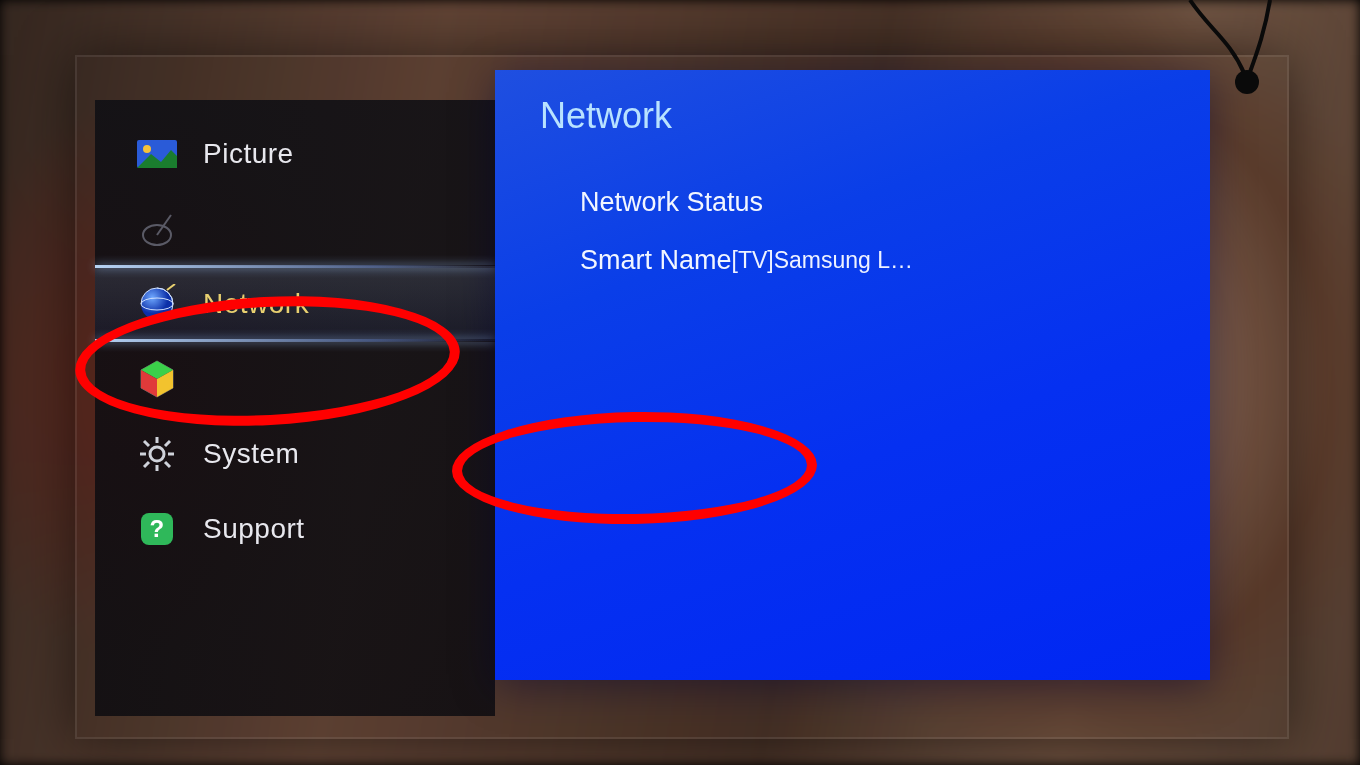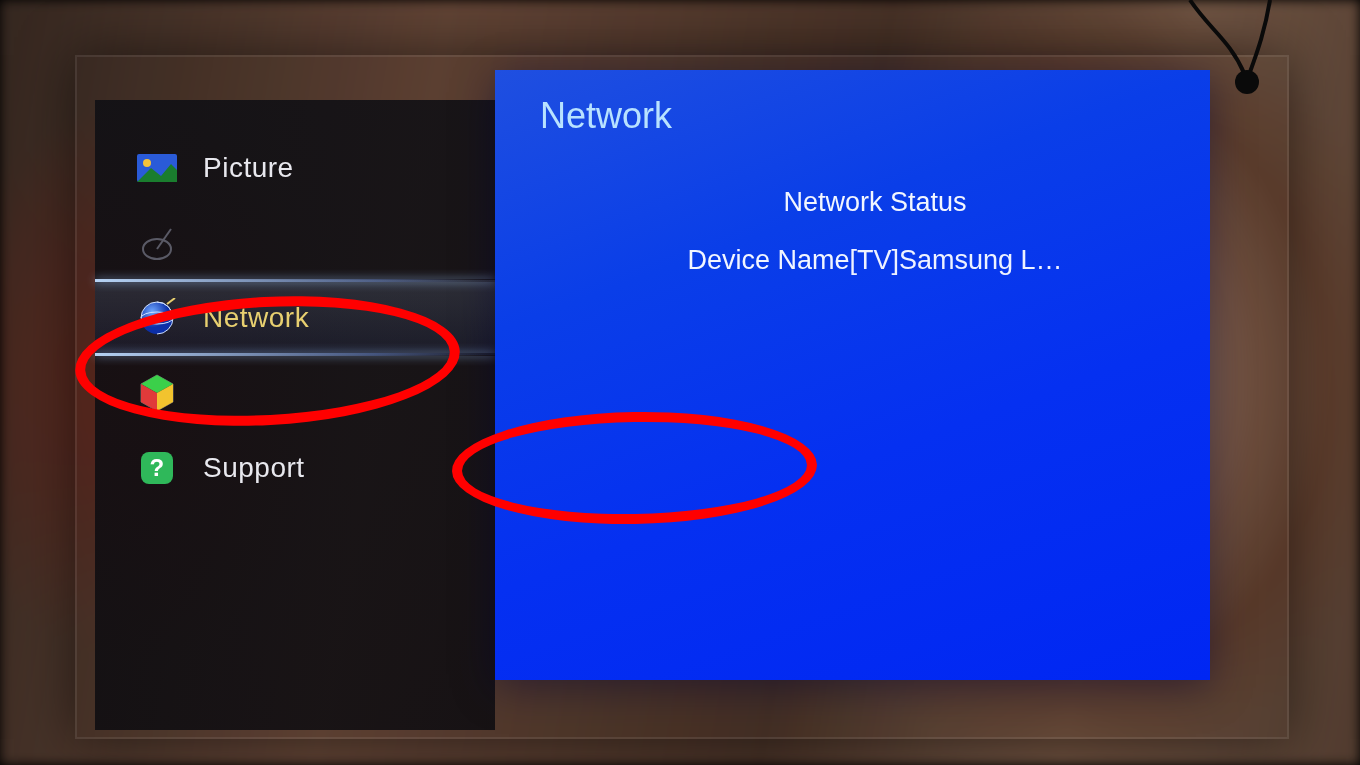--- a/index.html
+++ b/index.html
@@ -32,21 +32,21 @@
     background: rgba(0,0,0,0.05);
   }
   
   .sidebar {
     position: absolute;
     left: 95px;
     top: 100px;
     width: 400px;
     height: 600px;
     background: linear-gradient(180deg, rgba(15,15,20,0.88) 0%, rgba(10,10,15,0.82) 100%);
-    padding-top: 30px;
+    padding-top: 16px;
   }
   .sidebar-item {
     display: flex;
     align-items: center;
     height: 75px;
     padding-left: 40px;
     color: #e8e8ee;
     font-size: 28px;
     letter-spacing: 0.5px;
     position: relative;
@@ -90,28 +90,28 @@
     box-sizing: border-box;
   }
   .panel-title {
     color: #b8e2ff;
     font-size: 36px;
     font-weight: 400;
     margin-bottom: 36px;
   }
   .panel-item {
     display: flex;
-    justify-content: center;
+    justify-content: flex-start;
     align-items: center;
     font-size: 27px;
     height: 58px;
     color: #f2f6ff;
     margin-left: 40px;
   }
-  .panel-item .value { color: #eef2ff; font-size: 27px; }
+  .panel-item .value { color: #eef2ff; font-size: 23px; }
   
   .red-ellipse {
     position: absolute;
     border: 10px solid #ff0000;
     border-radius: 50%;
     background: transparent;
     pointer-events: none;
     transform: rotate(-3deg);
   }
   .ell1 { left: 75px;  top: 297px; width: 365px; height: 108px; }
@@ -179,20 +179,38 @@
     <span class="icon-slot">
       <svg width="36" height="40" viewBox="0 0 36 40">
         <polygon points="18,2 34,11 34,29 18,38 2,29 2,11" fill="#1e2430" stroke="#666" stroke-width="1"></polygon>
         <polygon points="18,2 34,11 18,20 2,11" fill="#3bd04a"></polygon>
         <polygon points="2,11 18,20 18,38 2,29" fill="#e03a3a"></polygon>
         <polygon points="34,11 34,29 18,38 18,20" fill="#f2c32e"></polygon>
       </svg>
     </span>
   </div>
 
+  <div class="sidebar-item">
+    <span class="icon-slot">
+      <svg width="38" height="38" viewBox="0 0 38 38">
+        <g fill="none" stroke="#cfd2da" stroke-width="3">
+          <circle cx="19" cy="19" r="7"></circle>
+          <line x1="19" y1="2" x2="19" y2="8"></line>
+          <line x1="19" y1="30" x2="19" y2="36"></line>
+          <line x1="2" y1="19" x2="8" y2="19"></line>
+          <line x1="30" y1="19" x2="36" y2="19"></line>
+          <line x1="6" y1="6" x2="11" y2="11"></line>
+          <line x1="27" y1="27" x2="32" y2="32"></line>
+          <line x1="27" y1="11" x2="32" y2="6"></line>
+          <line x1="6" y1="32" x2="11" y2="27"></line>
+        </g>
+      </svg>
+    </span>
+    <span>System</span>
+  </div>
 
   <div class="sidebar-item">
     <span class="icon-slot">
       <svg width="34" height="34" viewBox="0 0 34 34">
         <rect x="1" y="1" width="32" height="32" rx="8" fill="#2fb85a"></rect>
         <text x="17" y="25" font-size="24" font-weight="700" text-anchor="middle" fill="#fff">?</text>
       </svg>
     </span>
     <span>Support</span>
   </div>
@@ -200,21 +218,21 @@
 </div>
 
 <div class="panel">
   <div class="panel-title">Network</div>
 
   <div class="panel-item">
     <span>Network Status</span>
     <span class="value"></span>
   </div>
   <div class="panel-item">
-    <span>Device Name</span>
+    <span>Smart Name</span>
     <span class="value">[TV]Samsung L…</span>
   </div>
 </div>
 
 <div class="red-ellipse ell1"></div>
 <div class="red-ellipse ell2"></div>
 
 <svg class="cable" viewBox="0 0 140 130">
   <path d="M40 0 C 60 30, 80 40, 95 75" stroke="#0a0a0a" stroke-width="4" fill="none"></path>
   <path d="M120 0 C 115 30, 108 50, 100 72" stroke="#0a0a0a" stroke-width="4" fill="none"></path>

